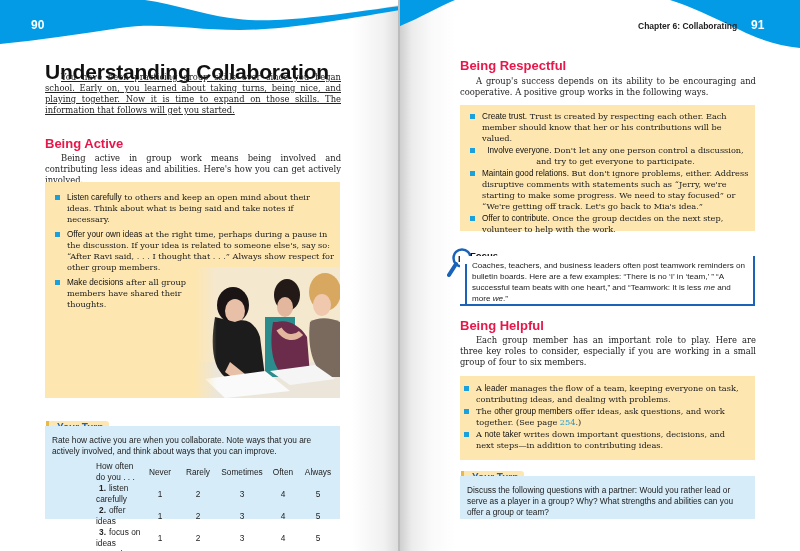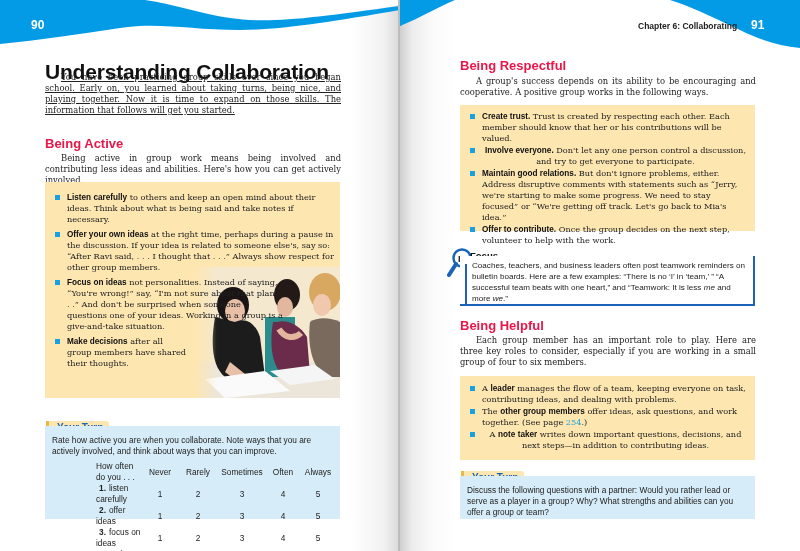--- a/index.html
+++ b/index.html
@@ -21,21 +21,21 @@
 
     h1.title { position: absolute; left: 45px; top: 60px; font-family: "Liberation Sans", sans-serif; font-size: 21px; font-weight: bold; color: #111; letter-spacing: -0.2px; }
     .body-text { position: absolute; font-size: 8.4px; line-height: 11px; color: #222; text-align: justify; }
     .indent { text-indent: 16px; }
     h2.sec { position: absolute; font-family: "Liberation Sans", sans-serif; font-weight: bold; font-size: 13px; color: #e8174a; }
 
     .tan-box { position: absolute; background: #fde6b0; }
     .bullet-list { list-style: none; }
     .bullet-list li { position: relative; padding-left: 16px; font-size: 8.2px; line-height: 11px; color: #222; margin-bottom: 4px; }
     .bullet-list li::before { content: ""; position: absolute; left: 4px; top: 3px; width: 5px; height: 5px; background: #1aa0dc; }
-    .lead { font-family: "Liberation Sans", sans-serif; font-weight: bold; color: #111; }
+    .lead { font-family: "Liberation Sans", sans-serif; font-weight: normal; color: #111; }
     .link { color: #1aa0dc; }
 
     .photo { position: absolute; overflow: hidden; }
 
     .yt-tab { position: absolute; background: #fde6b0; font-family: "Liberation Sans", sans-serif; font-weight: bold; color: #1a63b8; font-size: 10px; padding: 1px 6px 0 8px; height: 14px; border-radius: 0 3px 0 0; }
     .yt-tab::before { content: ""; position: absolute; left: -3px; top: 0; width: 3px; height: 18px; background: #e8b84a; }
     .yt-box { position: absolute; background: #d6ecf8; font-family: "Liberation Sans", sans-serif; font-size: 8.3px; line-height: 11px; color: #222; }
 
     .rating-table { border-collapse: collapse; font-family: "Liberation Sans", sans-serif; font-size: 8.3px; color: #222; }
     .rating-table td, .rating-table th { padding: 0; height: 11px; line-height: 11px; font-weight: normal; text-align: center; }
@@ -95,21 +95,20 @@
           <path d="M115 55 C112 80 118 100 130 110 L145 110 L145 55 C135 50 122 50 115 55 Z" fill="#7a6a5e"></path>
 
           <path d="M10 112 L70 104 L95 124 L30 131 Z" fill="#fafafa"></path>
           <path d="M75 104 L120 98 L140 112 L95 118 Z" fill="#f5f5f5"></path>
           <rect x="0" y="0" width="145" height="131" fill="url(#fadeL)"></rect>
         </svg>
       </div>
       <ul class="bullet-list" style="position:absolute; left:6px; top:10px; width:283px;">
         <li><span class="lead">Listen carefully</span><span> to others and keep an open mind about their ideas. Think about what is being said and take notes if necessary.</span></li>
         <li><span class="lead">Offer your own ideas</span><span> at the right time, perhaps during a pause in the discussion. If your idea is related to someone else's, say so: “After Ravi said, . . . I thought that . . .” Always show respect for other group members.</span></li>
-        <li style="width:232px;"><span class="lead">Focus on ideas</span><span> not personalities. Instead of saying, “You're wrong!” say, “I'm not sure about that plan . . .” And don't be surprised when someone questions one of your ideas. Working in a group is a give-and-take situation.</span></li>
         <li style="width:135px;"><span class="lead">Make decisions</span><span> after all group members have shared their thoughts.</span></li>
       </ul>
     </div>
 
     <div class="yt-tab" style="left:49px; top:421px;">Your Turn</div>
     <div class="yt-box" style="left:45px; top:426px; width:295px; height:93px; padding:9px 6px 4px 7px;">
       <p style="width:260px;">Rate how active you are when you collaborate. Note ways that you are actively involved, and think about ways that you can improve.</p>
       <table class="rating-table" style="margin-top:4px; width:284px;">
         <thead>
           <tr>
@@ -192,24 +191,24 @@
     <div class="focus-top-line" style="left:110px; top:256px; width:245px;"></div>
     <div class="focus-box" style="left:60px; top:256px; width:295px; height:50px; border-left:none;">
       <div style="position:absolute; left:5px; top:8px; width:2px; height:42px; background:#1a63b8;"></div>
       <p class="focus-text" style="position:absolute; left:12px; top:4px; width:276px;"><span>Coaches, teachers, and business leaders often post teamwork reminders on bulletin boards. Here are a few examples: “There is no ‘I’ in ‘team,’ ” “A successful team beats with one heart,” and “Teamwork: It is less </span><em>me</em><span> and more </span><em>we</em><span>.”</span></p>
     </div>
 
     <h2 class="sec" style="left:60px; top:318px;">Being Helpful</h2>
     <p class="body-text indent" style="left:60px; top:335px; width:296px;">Each group member has an important role to play. Here are three key roles to consider, especially if you are working in a small group of four to six members.</p>
 
     <div class="tan-box" style="left:60px; top:376px; width:295px; height:84px;">
-      <ul class="bullet-list" style="position:absolute; left:6px; top:7px; width:283px;">
+      <ul class="bullet-list" style="position:absolute; left:0; top:7px; width:283px;">
         <li style="margin-bottom:1px;"><span>A </span><span class="lead">leader</span><span> manages the flow of a team, keeping everyone on task, contributing ideas, and dealing with problems.</span></li>
         <li style="margin-bottom:1px;"><span>The </span><span class="lead">other group members</span><span> offer ideas, ask questions, and work together. (See page </span><span class="link">254</span><span>.)</span></li>
-        <li style="margin-bottom:1px;text-align:center;"><span>A </span><span class="lead">note taker</span><span> writes down important questions, decisions, and next steps—in addition to contributing ideas.</span></li>
+        <li style="margin-bottom:1px;"><span>A </span><span class="lead">note taker</span><span> writes down important questions, decisions, and next steps—in addition to contributing ideas.</span></li>
       </ul>
     </div>
 
     <div class="yt-tab" style="left:64px; top:471px;">Your Turn</div>
     <div class="yt-box" style="left:60px; top:476px; width:295px; height:43px; padding:9px 6px 4px 7px;">
       <p>Discuss the following questions with a partner: Would you rather lead or serve as a player in a group? Why? What strengths and abilities can you offer a group or team?</p>
     </div>
   </div>
 </div>
 

